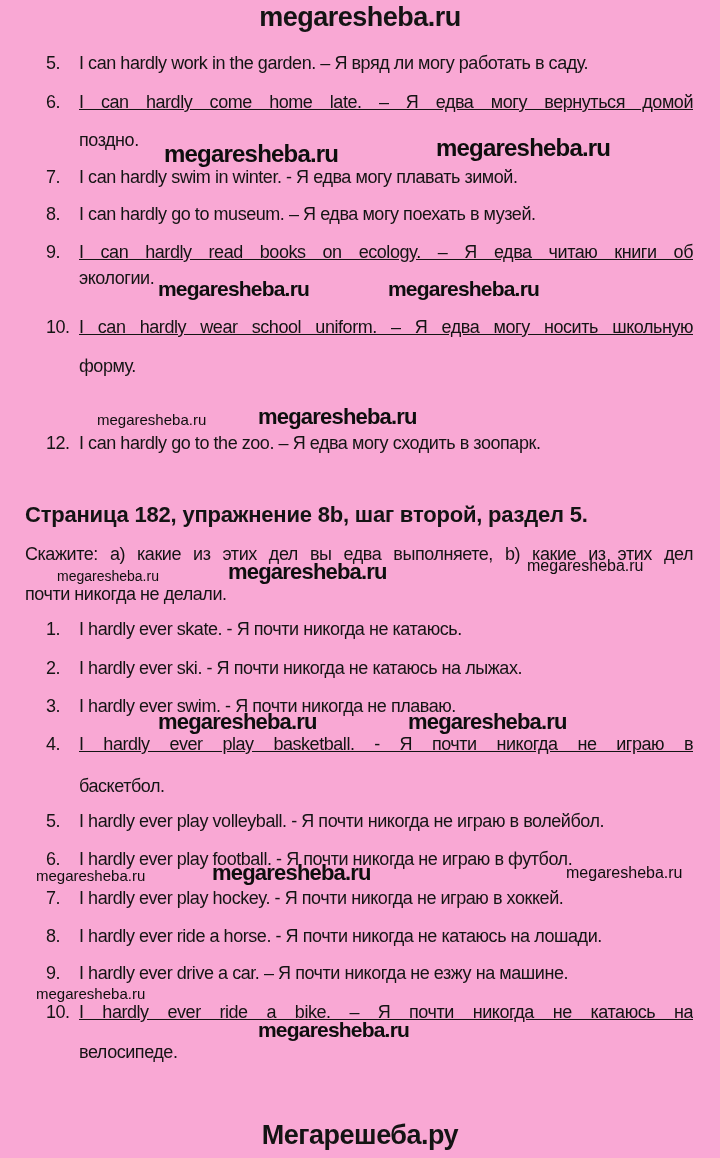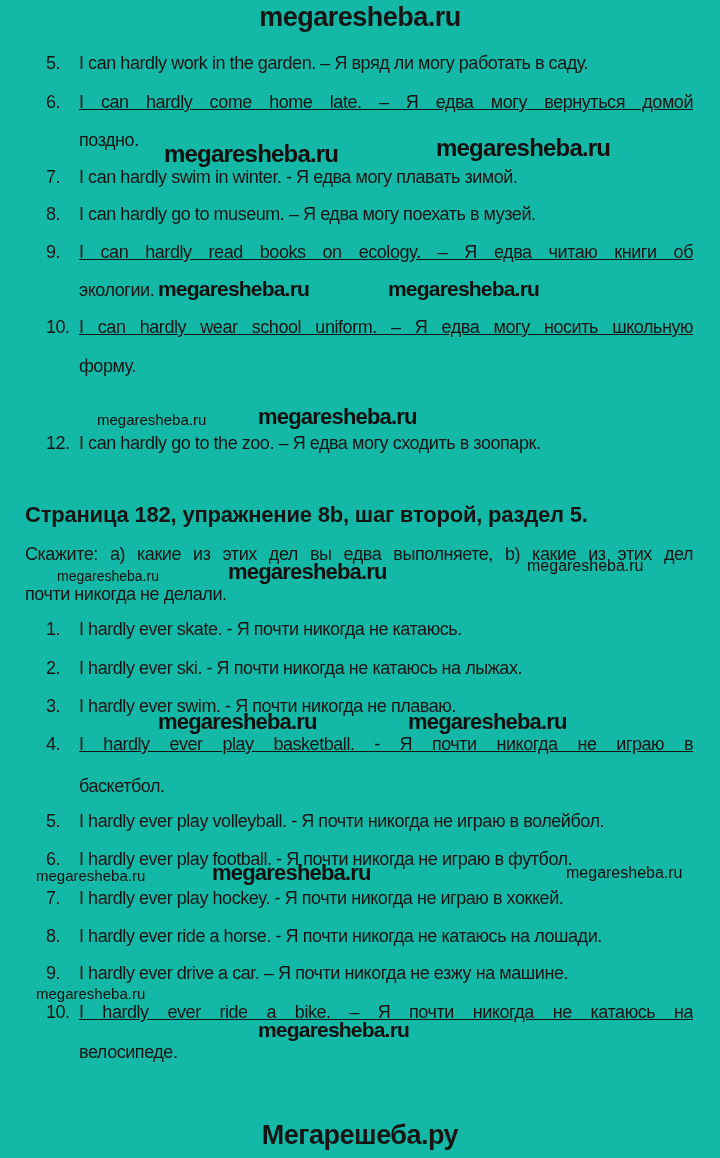--- a/index.html
+++ b/index.html
@@ -1,21 +1,21 @@
 <!DOCTYPE html>
 <html><head>
 <meta charset="utf-8">
 <style>
   * { box-sizing: border-box; }
   html, body { margin: 0; padding: 0; background: #ffffff; }
   #page {
     position: relative;
     width: 720px;
     height: 1158px;
-    background: #14b8a6;
+    background: #f9a8d4;
     color: #141414;
     font-family: "Liberation Sans", "DejaVu Sans", sans-serif;
     overflow: hidden;
   }
   .site-title {
     position: absolute;
     left: 0;
     width: 100%;
     text-align: center;
     font-weight: 700;
@@ -81,21 +81,21 @@
 
   <div class="ln" style="top:204px">
     <span class="num">8.</span>
     <span class="txt">I can hardly go to museum. – Я едва могу поехать в музей.</span>
   </div>
 
   <div class="ln j" style="top:242px">
     <span class="num">9.</span>
     <span class="txt">I can hardly read books on ecology. – Я едва читаю книги об</span>
   </div>
-  <div class="ln cont" style="top:280px">
+  <div class="ln cont" style="top:268px">
     <span class="txt">экологии.</span>
   </div>
 
   <div class="ln j" style="top:317px">
     <span class="num">10.</span>
     <span class="txt">I can hardly wear school uniform. – Я едва могу носить школьную</span>
   </div>
   <div class="ln cont" style="top:356px">
     <span class="txt">форму.</span>
   </div>

